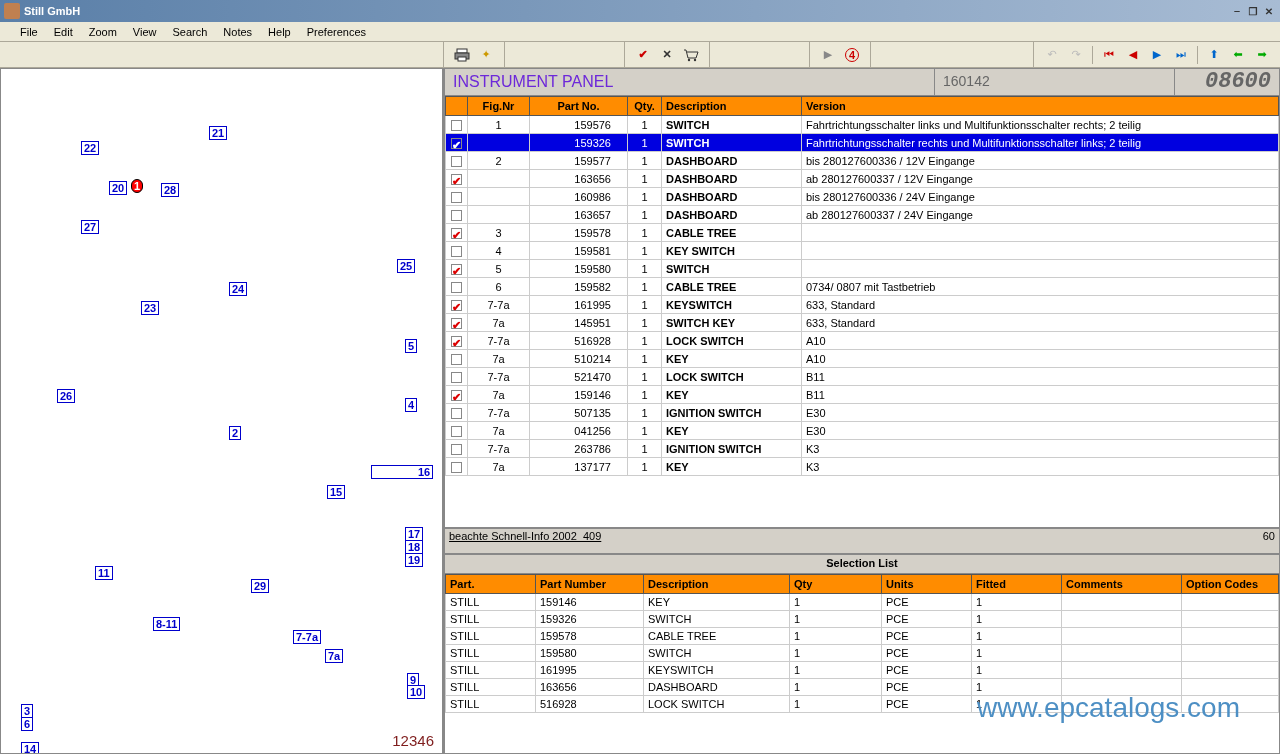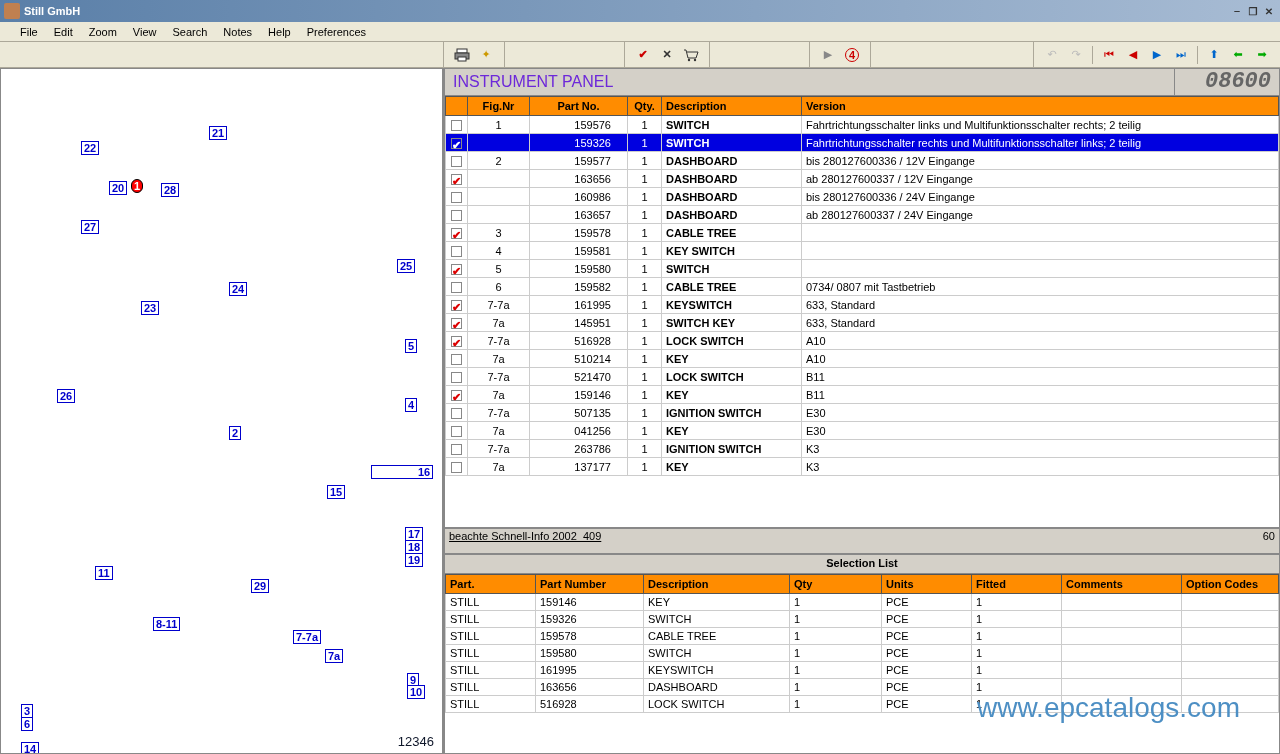--- a/index.html
+++ b/index.html
@@ -16,21 +16,21 @@
 .toolbar { background: #ece9d8; height: 26px; display: flex; align-items: center; border-bottom: 1px solid #aca899; }
 .toolbar .section { display: flex; align-items: center; padding: 0 6px; height: 100%; border-right: 1px solid #aca899; }
 .toolbar .section:last-child { border-right: none; }
 .toolbar .sep { width: 1px; height: 18px; background: #aca899; margin: 0 4px; }
 .tbtn { width: 20px; height: 20px; margin: 0 2px; display: flex; align-items: center; justify-content: center; cursor: pointer; }
 
 .main { display: flex; height: 686px; }
 .left-panel { width: 444px; background: #fff; border: 1px solid #888; border-right: 2px solid #888; position: relative; overflow: hidden; }
 .diagram-num { position: absolute; font-weight: bold; color: #0000cc; font-size: 11px; border: 1px solid #0000cc; background: #fff; padding: 0 2px; }
 .diagram-num.selected { color: #fff; background: #ff0000; border-color: #000; border-radius: 8px; }
-.diagram-id { position: absolute; bottom: 4px; right: 8px; font-size: 13px; color: #0f172a; }
+.diagram-id { position: absolute; bottom: 4px; right: 8px; font-size: 15px; color: #7f1d1d; }
 
 .right-panel { width: 836px; display: flex; flex-direction: column; }
 
 .header-row { display: flex; height: 28px; background: #d4d0c8; border: 1px solid #888; }
 .header-title { flex: 1; padding: 4px 8px; font-size: 16px; color: #6d28d9; border-right: 1px solid #888; }
 .header-code1 { width: 240px; padding: 4px 8px; font-size: 14px; color: #666; border-right: 1px solid #888; }
 .header-code2 { width: 104px; padding: 0 8px; font-size: 22px; color: #666; font-family: 'Courier New', monospace; text-align: right; font-style: italic; font-weight: bold; }
 
 .parts-table-wrap { height: 432px; overflow-y: scroll; background: #fff; border: 1px solid #888; border-top: none; }
 .parts-table { width: 100%; border-collapse: collapse; }
@@ -167,20 +167,21 @@
         <span class="diagram-num" style="left: 20px; top: 647.68px;">6</span>
         <span class="diagram-num" style="left: 20px; top: 660.56px; margin-top: 24px;">13</span>
         <span class="diagram-num" style="left: 20px; top: 673.44px;">14</span>
       </div>
     <span class="diagram-id">12346</span>
   </div>
 
   <div class="right-panel">
     <div class="header-row">
       <div class="header-title">INSTRUMENT PANEL</div>
+      <div class="header-code1">160142</div>
       <div class="header-code2">08600</div>
     </div>
 
     <div class="parts-table-wrap">
       <table class="parts-table">
         <thead>
             <tr>
           <th class="chk"><span class="chkbox"></span></th>
           <th class="fignr">Fig.Nr</th>
           <th class="partno">Part No.</th>

